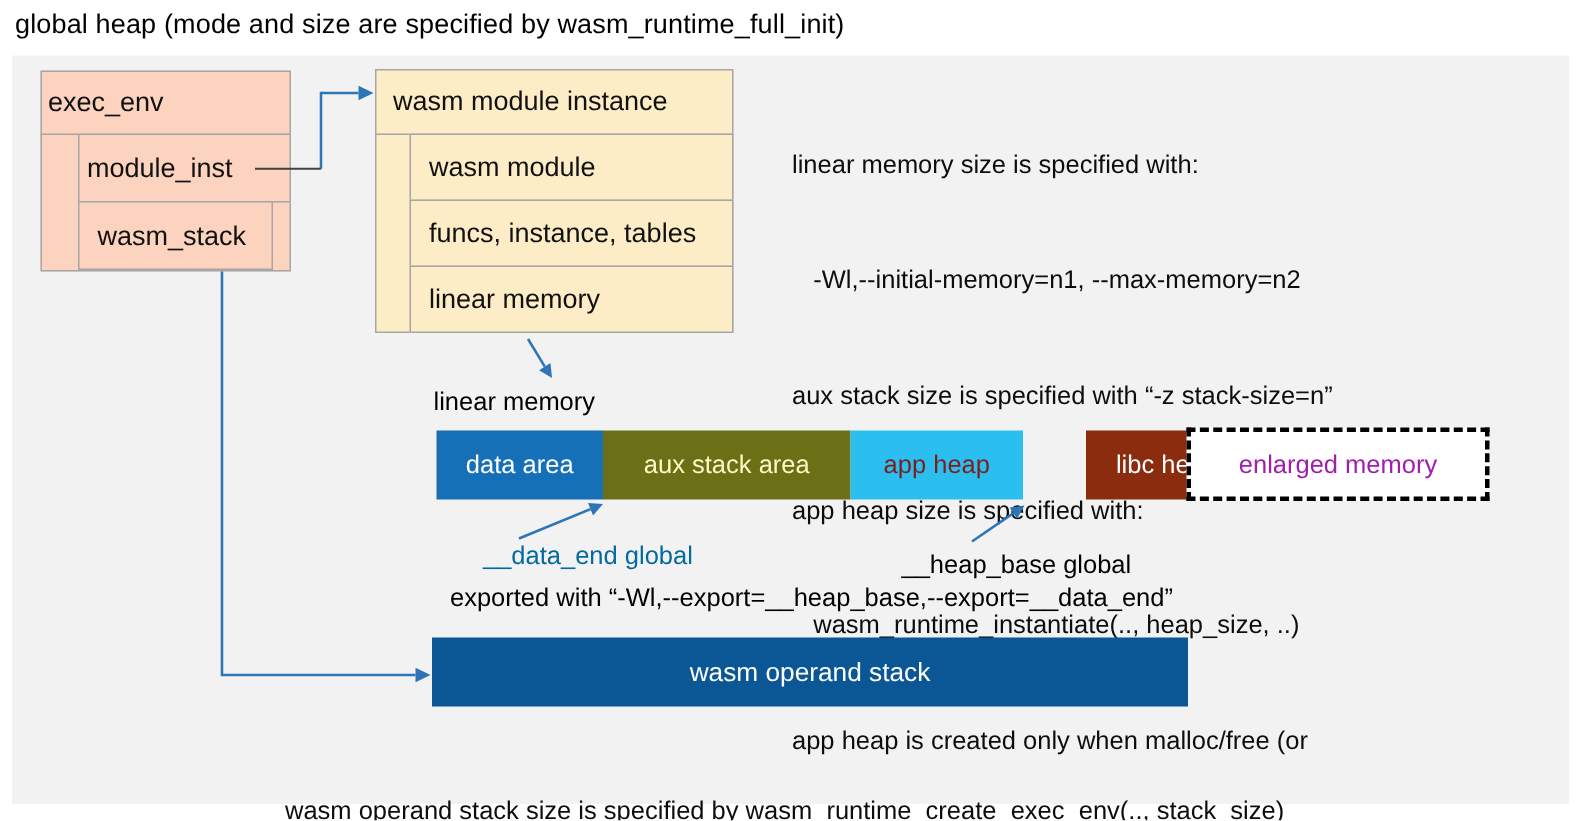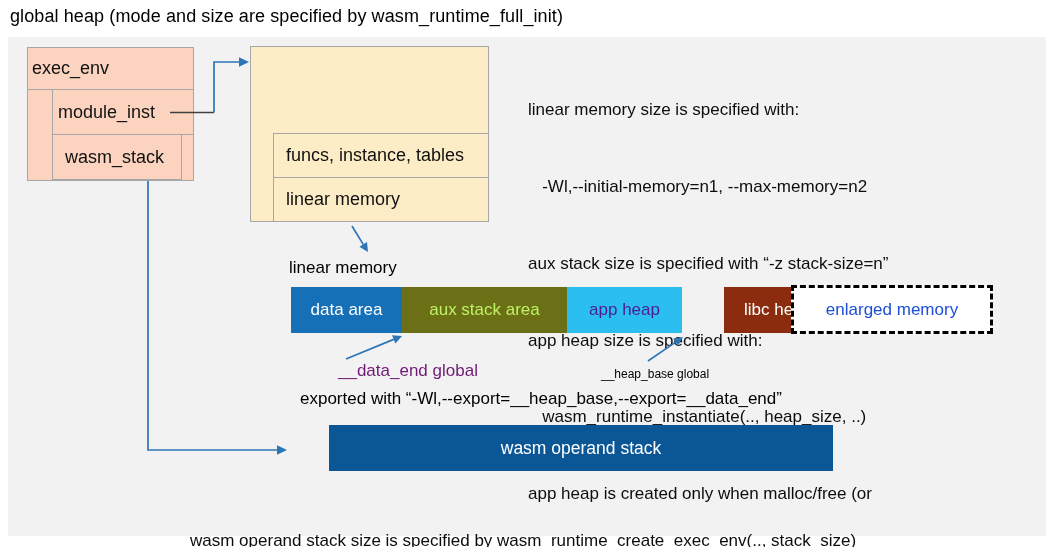--- a/index.html
+++ b/index.html
@@ -37,27 +37,27 @@
   #linmem-label{left:289px;top:258px;font-size:17px;color:#000;}
   .seg{top:287px;height:46px;display:flex;align-items:center;justify-content:center;
     font-size:17px;box-sizing:border-box;}
   #seg0{left:291px;width:111px;text-align:right;}
   #seg1{left:402px;width:165px;}
   #seg2{left:567px;width:115px;}
   #seg3{left:682px;width:108px;}
   #seg4{left:791px;top:285px;width:202px;height:49px;border:3px dashed #000;background:#fff;}
 
   
-  #data-end{left:322px;top:361px;font-size:17px;color:#701a75;margin-left:16px;}
-  #heap-base{left:601px;top:367px;font-size:12px;color:#000;}
+  #data-end{left:322px;top:361px;font-size:17px;color:#0369a1;}
+  #heap-base{left:601px;top:367px;font-size:17px;color:#000;}
   #exported{left:300px;top:389px;font-size:17px;color:#000000;}
 
   
   #operand{left:288px;top:425px;width:504px;height:46px;background:#0b5796;
-    display:flex;align-items:center;justify-content:center;color:#fff;font-size:17.5px;margin-left:41px;}
+    display:flex;align-items:center;justify-content:center;color:#fff;font-size:17.5px;}
 
   
   #bottom-note{left:190px;top:481px;font-size:17px;line-height:24px;color:#0d0d0d;white-space:pre;}
 
   #arrows{left:0;top:0;width:1054px;height:547px;pointer-events:none;}
 </style>
 </head>
 <body>
 
 <div id="stage">
@@ -65,39 +65,41 @@
   <div class="abs" id="panel"></div>
 
   <div class="abs" id="title">global heap (mode and size are specified by wasm_runtime_full_init)</div>
 
   <div class="abs pinkbox" id="exec-env"></div>
   <div class="abs" id="exec-env-header">exec_env</div>
   <div class="abs pinkbox" id="module-inst">module_inst</div>
   <div class="abs pinkbox" id="wasm-stack">wasm_stack</div>
 
   <div class="abs creambox" id="instance"></div>
+  <div class="abs" id="instance-header">wasm module instance</div>
+  <div class="abs creambox inst-row" id="row-wasm-module">wasm module</div>
   <div class="abs creambox inst-row" id="row-funcs">funcs, instance, tables</div>
   <div class="abs creambox inst-row" id="row-linmem">linear memory</div>
 
   <div class="abs" id="info">
     <div>linear memory size is specified with:</div>
     <div>   -Wl,--initial-memory=n1, --max-memory=n2</div>
     <div>aux stack size is specified with “-z stack-size=n”</div>
     <div>app heap size is specified with:</div>
     <div>   wasm_runtime_instantiate(.., heap_size, ..)</div>
     <div>app heap is created only when malloc/free (or</div>
     
   </div>
 
   <div class="abs" id="linmem-label">linear memory</div>
   <div class="abs seg" id="seg0" style="background: rgb(21, 112, 184); color: rgb(255, 255, 255);">data area</div>
-  <div class="abs seg" id="seg1" style="background: rgb(107, 111, 21); color: #bef264;">aux stack area</div>
-  <div class="abs seg" id="seg2" style="background: rgb(43, 191, 240); color: #4c1d95;">app heap</div>
+  <div class="abs seg" id="seg1" style="background: rgb(107, 111, 21); color: #fef9c3;">aux stack area</div>
+  <div class="abs seg" id="seg2" style="background: rgb(43, 191, 240); color: #7f1d1d;">app heap</div>
   <div class="abs seg" id="seg3" style="background: rgb(139, 44, 15); color: rgb(255, 255, 255); margin-left: 42px;">libc heap</div>
-  <div class="abs seg" id="seg4" style="background: rgb(255, 255, 255); color: #1d4ed8;">enlarged memory</div>
+  <div class="abs seg" id="seg4" style="background: rgb(255, 255, 255); color: #a21caf;">enlarged memory</div>
 
   <div class="abs" id="data-end">__data_end global</div>
   <div class="abs" id="heap-base">__heap_base global</div>
   <div class="abs" id="exported">exported with “-Wl,--export=__heap_base,--export=__data_end”</div>
 
   <div class="abs" id="operand">wasm operand stack</div>
 
   <div class="abs" id="bottom-note">
     <div>wasm operand stack size is specified by wasm_runtime_create_exec_env(.., stack_size)</div>
     

